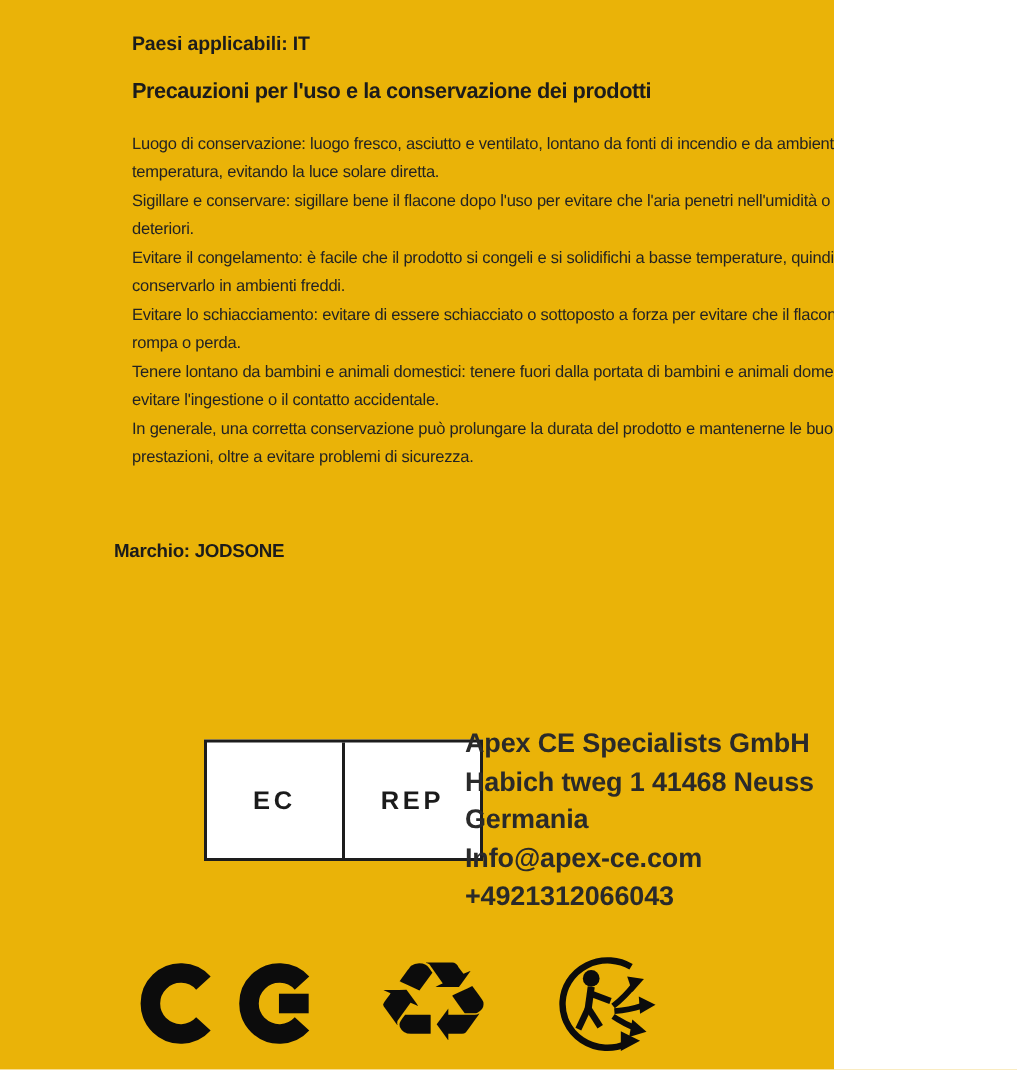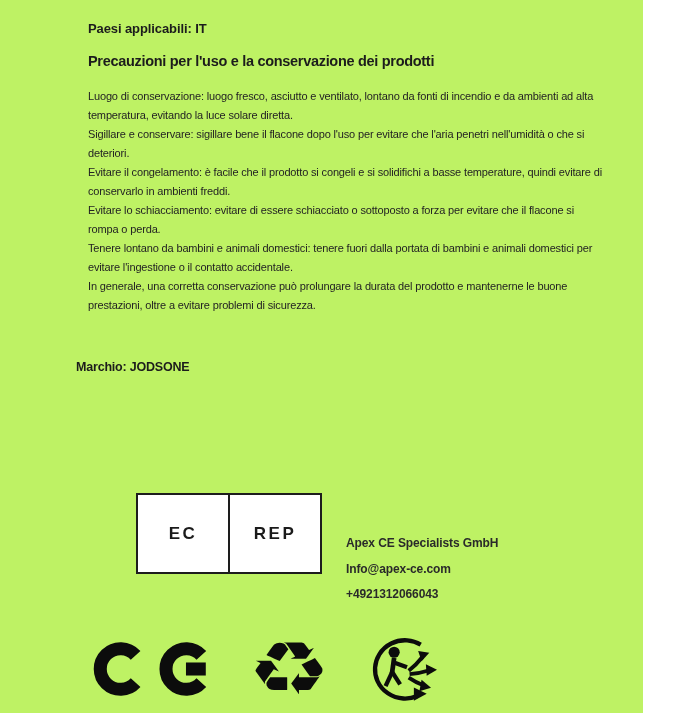--- a/index.html
+++ b/index.html
@@ -3,23 +3,23 @@
 <meta charset="utf-8">
 <style>
   * { margin: 0; padding: 0; box-sizing: border-box; }
   html, body { background: #ffffff; }
   body {
     font-family: "Liberation Sans", "DejaVu Sans", sans-serif;
     color: #212121;
   }
   .doc {
     position: relative;
-    width: 643px;
+    width: 556px;
     height: 713px;
-    background: #bef264;
+    background: #eab308;
     overflow: hidden;
   }
   .h1 {
     position: absolute;
     left: 88px; top: 21px;
     font-size: 13px;
     font-weight: bold;
     color: #1c1c1c;
     letter-spacing: -0.1px;
   }
@@ -66,27 +66,26 @@
     align-items: center;
     justify-content: center;
     font-size: 17px;
     font-weight: bold;
     letter-spacing: 2.5px;
     color: #1b1b1b;
   }
   .ec-rep-box .cell:first-child { border-right: 2px solid #1d1d1d; }
   .rep-contact {
     position: absolute;
-    left: 346px; top: 483px;
-    font-size: 12px;
+    left: 310px; top: 483px;
+    font-size: 18px;
     font-weight: bold;
     line-height: 25.5px;
     letter-spacing: -0.1px;
     color: #2a2a2a;
-    margin-top: 48px;
   }
   .symbols {
     position: absolute;
     left: 92px; top: 633px;
     height: 72px;
     display: flex;
     align-items: center;
   }
   .ce-mark { display: block; }
   .recycle-glyph {
@@ -123,20 +122,21 @@
     <p>Marchio: JODSONE</p>
   </div>
 
   <div class="ec-rep-box">
     <div class="cell">EC</div>
     <div class="cell">REP</div>
   </div>
 
   <div class="rep-contact">
     <p>Apex CE Specialists GmbH</p>
+    <p>Habich tweg 1 41468 Neuss Germania</p>
     <p>Info@apex-ce.com</p>
     <p>+4921312066043</p>
   </div>
 
   <div class="symbols">
 
     <svg class="ce-mark" width="128" height="58" viewBox="0 0 132 60" aria-hidden="true">
       <g stroke="#0c0c0c" stroke-width="13.5" fill="none">
         <path d="M 44.9 15.9 A 21 21 0 1 0 44.9 44.1"></path>
         <path d="M 112.9 15.9 A 21 21 0 1 0 112.9 44.1"></path>

